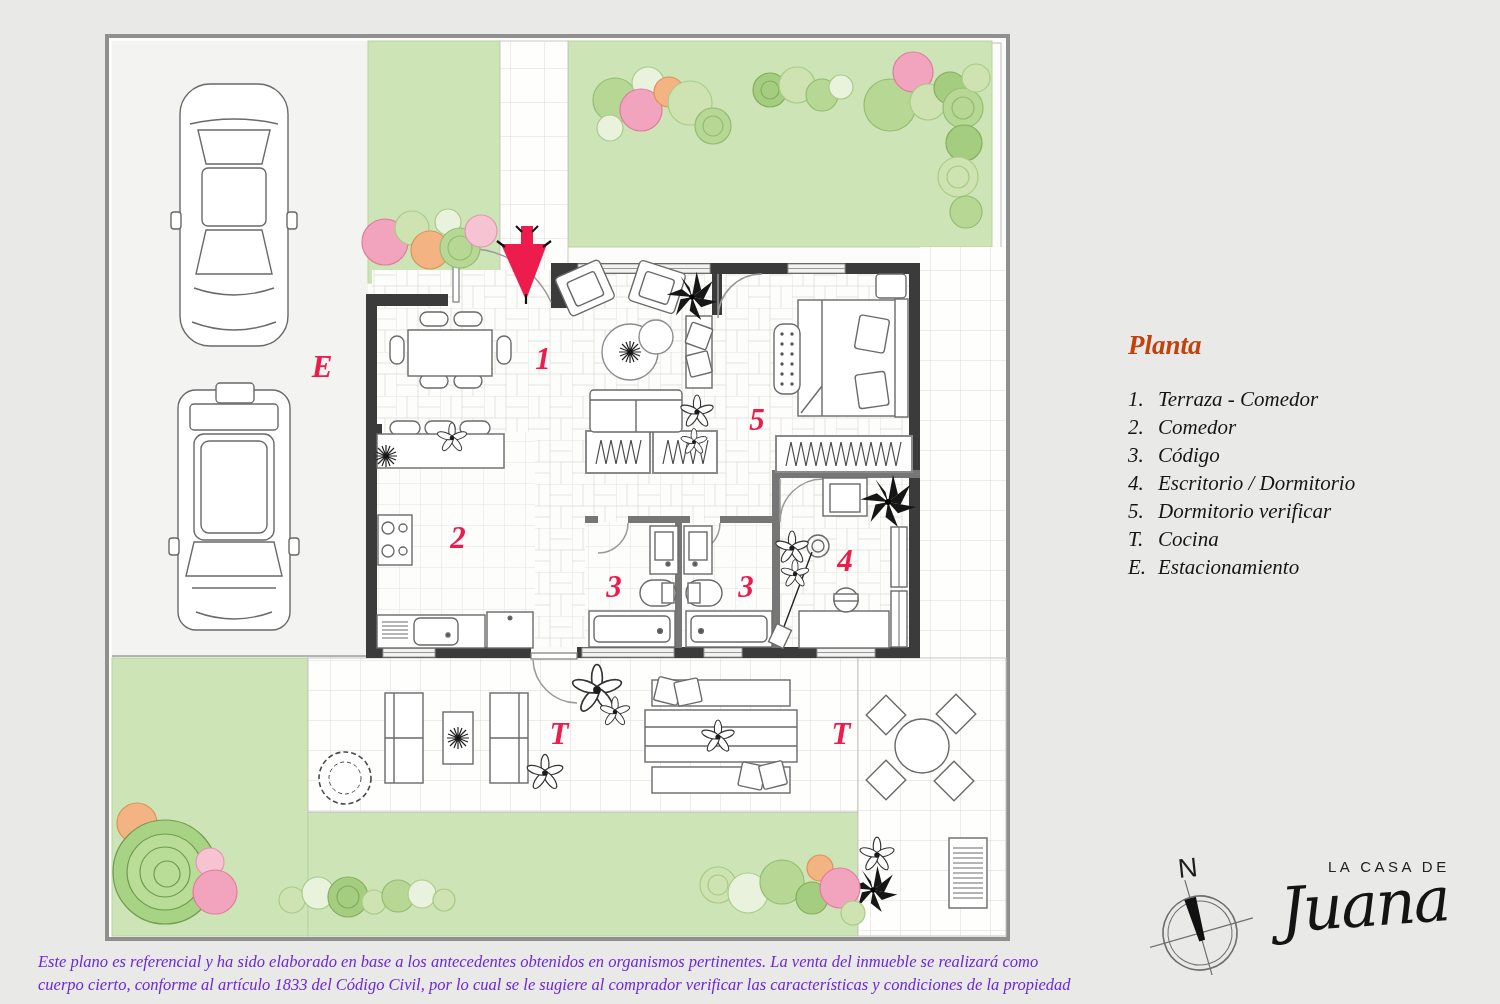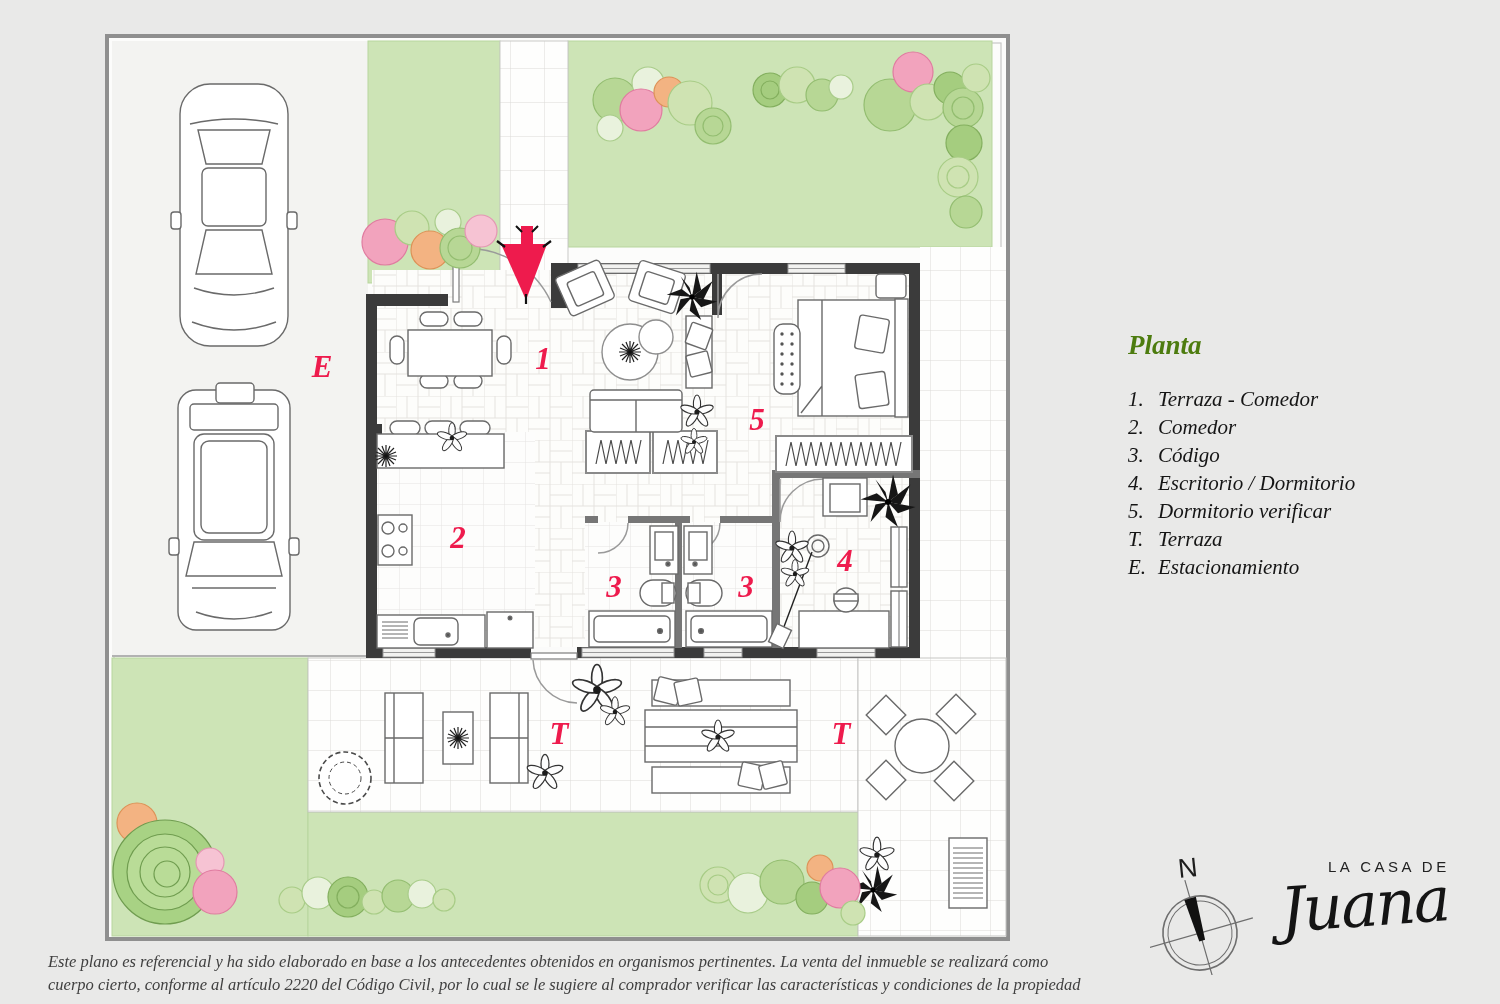--- a/index.html
+++ b/index.html
@@ -2,33 +2,33 @@
 <html><head>
 <meta charset="utf-8">
 <style>
   html,body{margin:0;padding:0;}
   .stage{position:relative;width:1500px;height:1004px;background:#e9e9e8;overflow:hidden;
          font-family:"Liberation Serif",serif;}
   .plan-svg{position:absolute;left:0;top:0;}
   .rlabel{position:absolute;transform:translate(-50%,-50%);
           font:italic 600 31px "Liberation Serif",serif;color:#ee1b4d;z-index:5;}
   .legend{position:absolute;left:1128px;top:330px;z-index:5;}
-  .legend-title{font:italic 700 27px "Liberation Serif",serif;color:#4d7c0f;margin-bottom:24px;}
+  .legend-title{font:italic 700 27px "Liberation Serif",serif;color:#c2410c;margin-bottom:24px;}
   .legend-row{display:flex;font:italic 400 21px "Liberation Serif",serif;color:#151515;line-height:28px;}
   .legend-row .k{width:30px;flex:none;}
   .compass{position:absolute;left:1150px;top:845px;width:120px;height:130px;z-index:5;}
   .compass .north{position:absolute;left:28px;top:8px;font:500 27px "Liberation Sans",sans-serif;
                   color:#1d1d1d;transform:rotate(-6deg);}
   .logo{position:absolute;left:1280px;top:858px;width:200px;z-index:5;}
   .logo-top{font:400 15px "Liberation Sans",sans-serif;letter-spacing:3.5px;color:#222;
             margin-left:48px;}
   .logo-script{font:italic 400 62px "DejaVu Serif",serif;color:#141414;transform:rotate(-4deg);
                margin-top:-8px;letter-spacing:-2px;}
-  .disclaimer{position:absolute;left:48px;top:950px;width:1045px;z-index:5;
-              font:italic 400 16.5px "Liberation Serif",serif;color:#404040;line-height:1.4;}
+  .disclaimer{position:absolute;left:38px;top:950px;width:1045px;z-index:5;
+              font:italic 400 16.5px "Liberation Serif",serif;color:#6d28d9;line-height:1.4;}
 </style>
 </head>
 <body>
 
 <div class="stage">
 
 <svg class="plan-svg" width="1500" height="1004" viewBox="0 0 1500 1004">
   <defs>
     <pattern id="tile20" width="21" height="21" patternUnits="userSpaceOnUse">
       <rect width="21" height="21" fill="#fdfdfc"></rect>
@@ -464,21 +464,21 @@
   <div class="legend-row">
         <span class="k">4.</span>
         <span>Escritorio / Dormitorio</span>
       </div>
   <div class="legend-row">
         <span class="k">5.</span>
         <span>Dormitorio verificar</span>
       </div>
   <div class="legend-row">
         <span class="k">T.</span>
-        <span>Terraza</span>
+        <span>Cocina</span>
       </div>
   <div class="legend-row">
         <span class="k">E.</span>
         <span>Estacionamiento</span>
       </div>
 </div>
 
 <div class="compass">
   <span class="north">N</span>
   <svg width="120" height="130" viewBox="0 0 120 130">
@@ -491,16 +491,16 @@
   </svg>
 </div>
 
 <div class="logo">
   <div class="logo-top">LA CASA DE</div>
   <div class="logo-script">Juana</div>
 </div>
 
 <div class="disclaimer">
   <div>Este plano es referencial y ha sido elaborado en base a los antecedentes obtenidos en organismos pertinentes.  La venta del inmueble se realizará como</div>
-  <div>cuerpo cierto, conforme al artículo 2220 del Código Civil, por lo cual se le sugiere al comprador verificar las características y condiciones de la propiedad</div>
+  <div>cuerpo cierto, conforme al artículo 1833 del Código Civil, por lo cual se le sugiere al comprador verificar las características y condiciones de la propiedad</div>
 </div>
 
 </div>
 
 </body></html>

